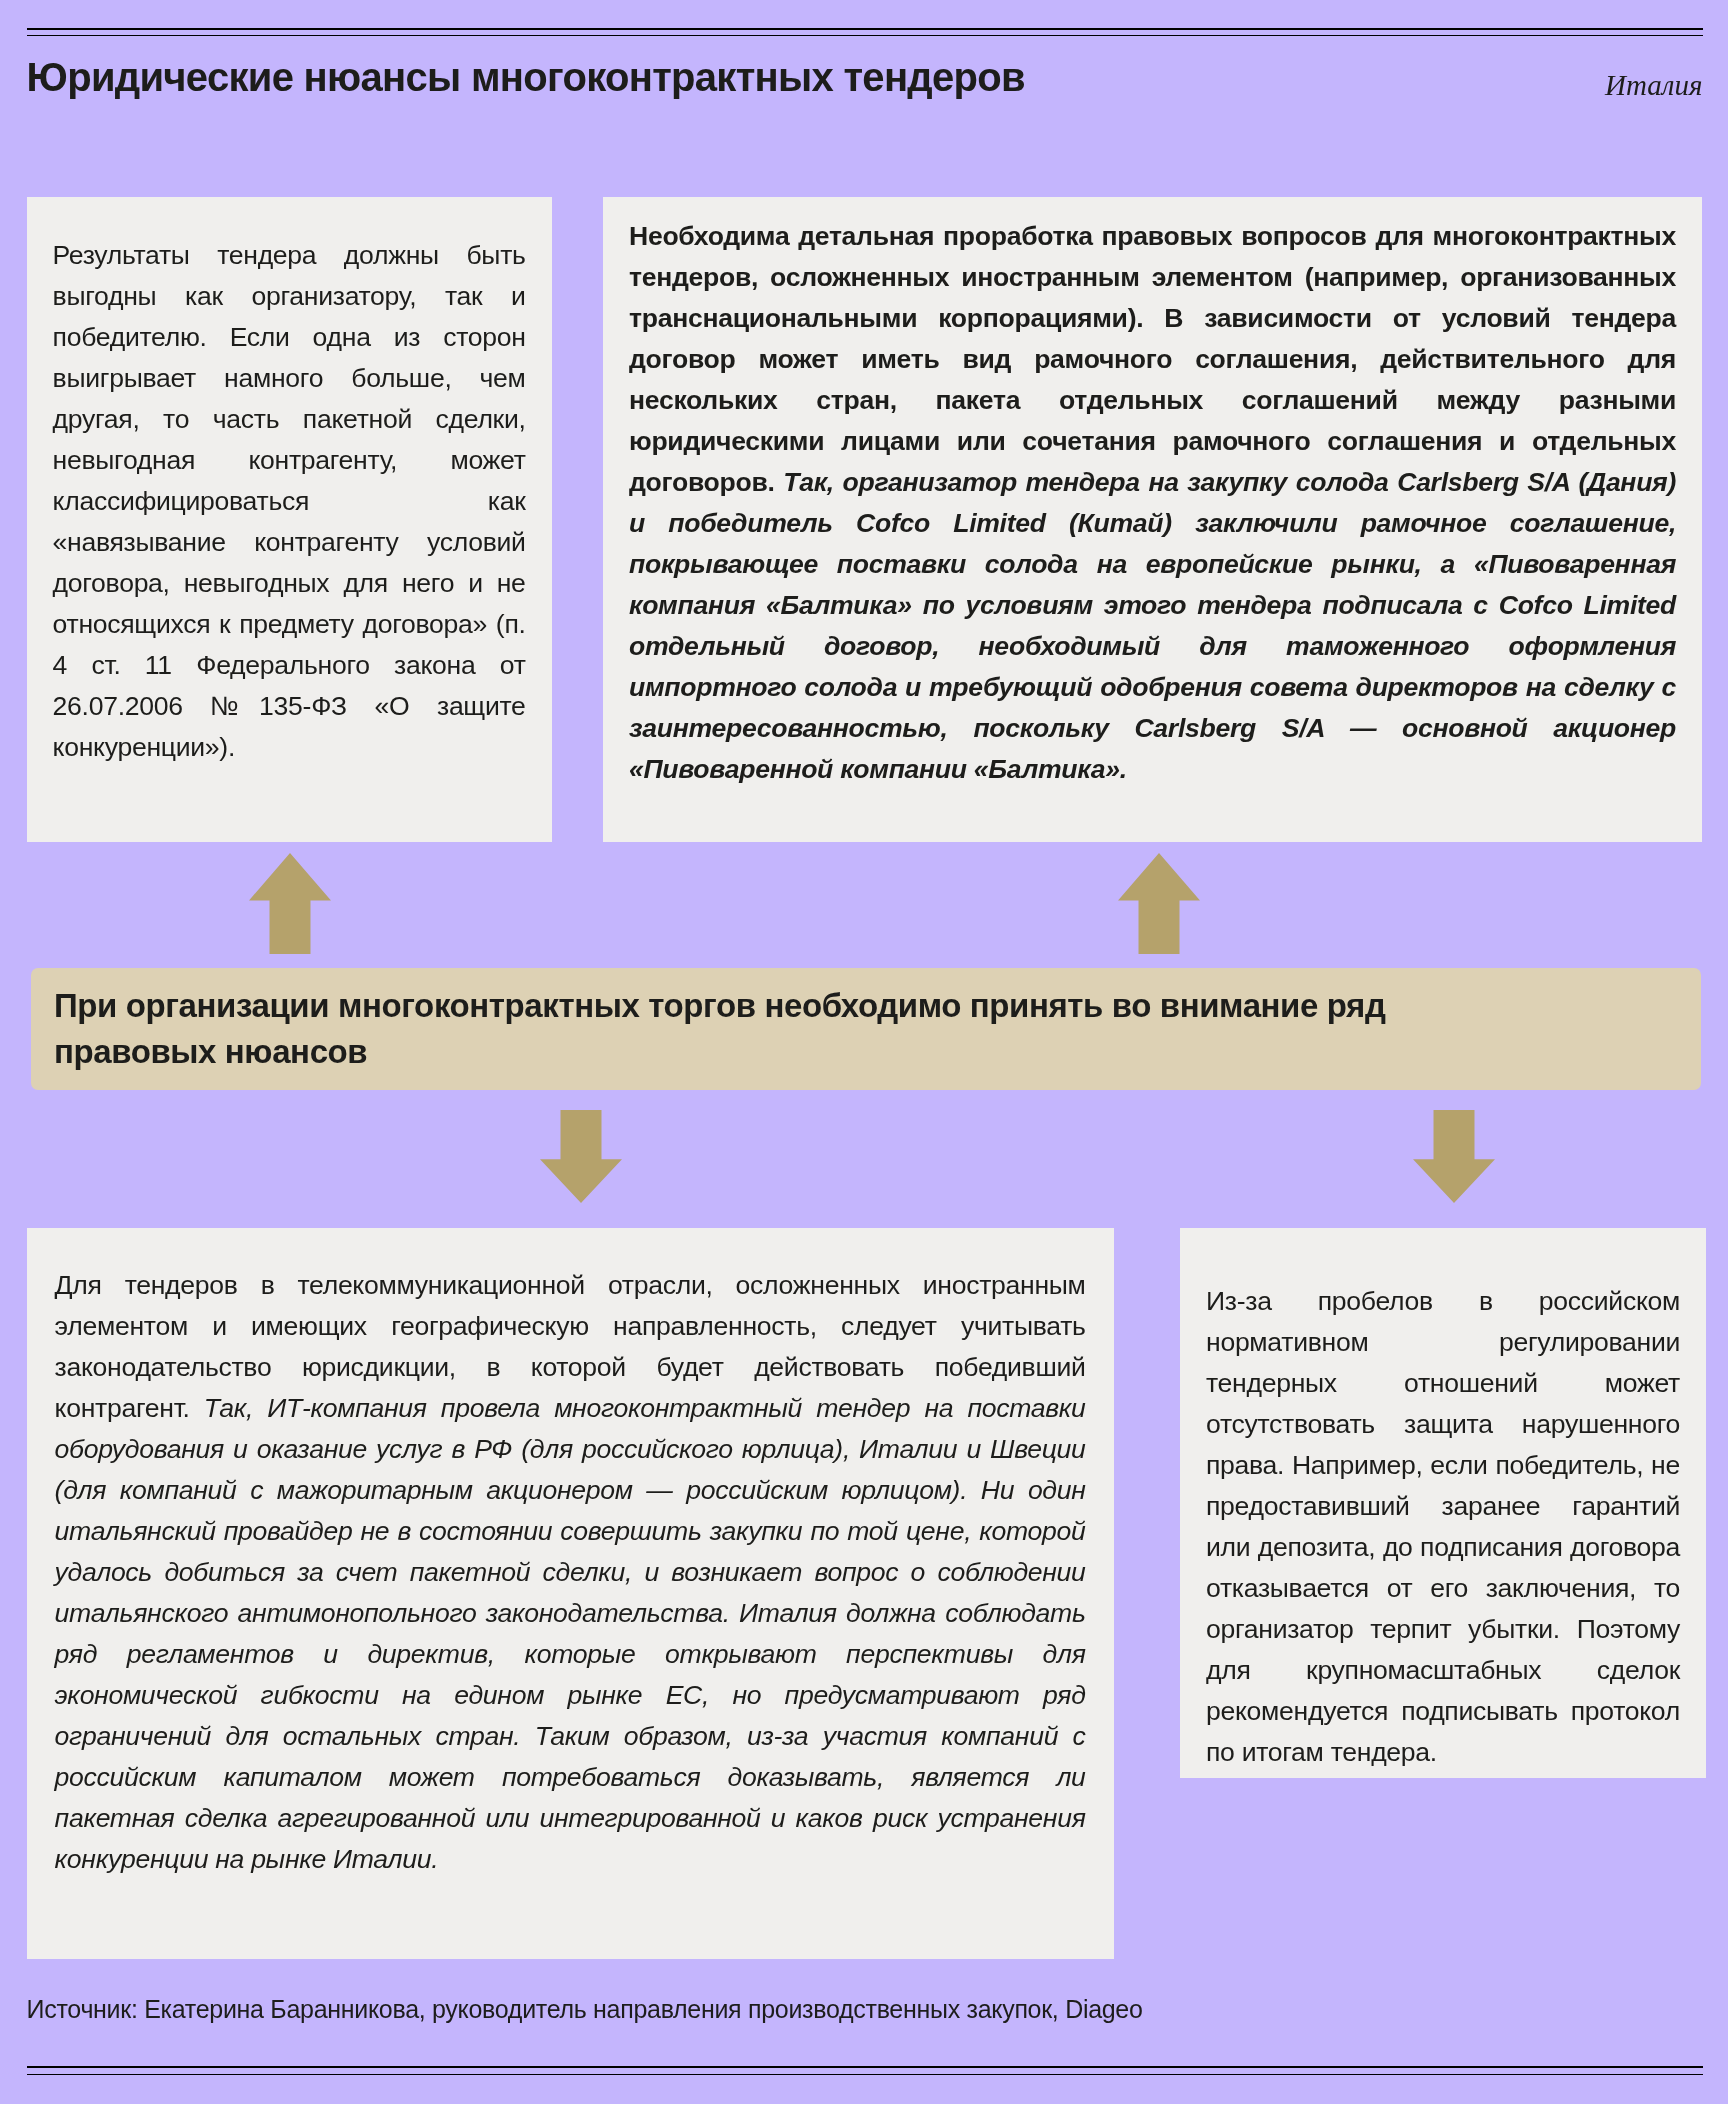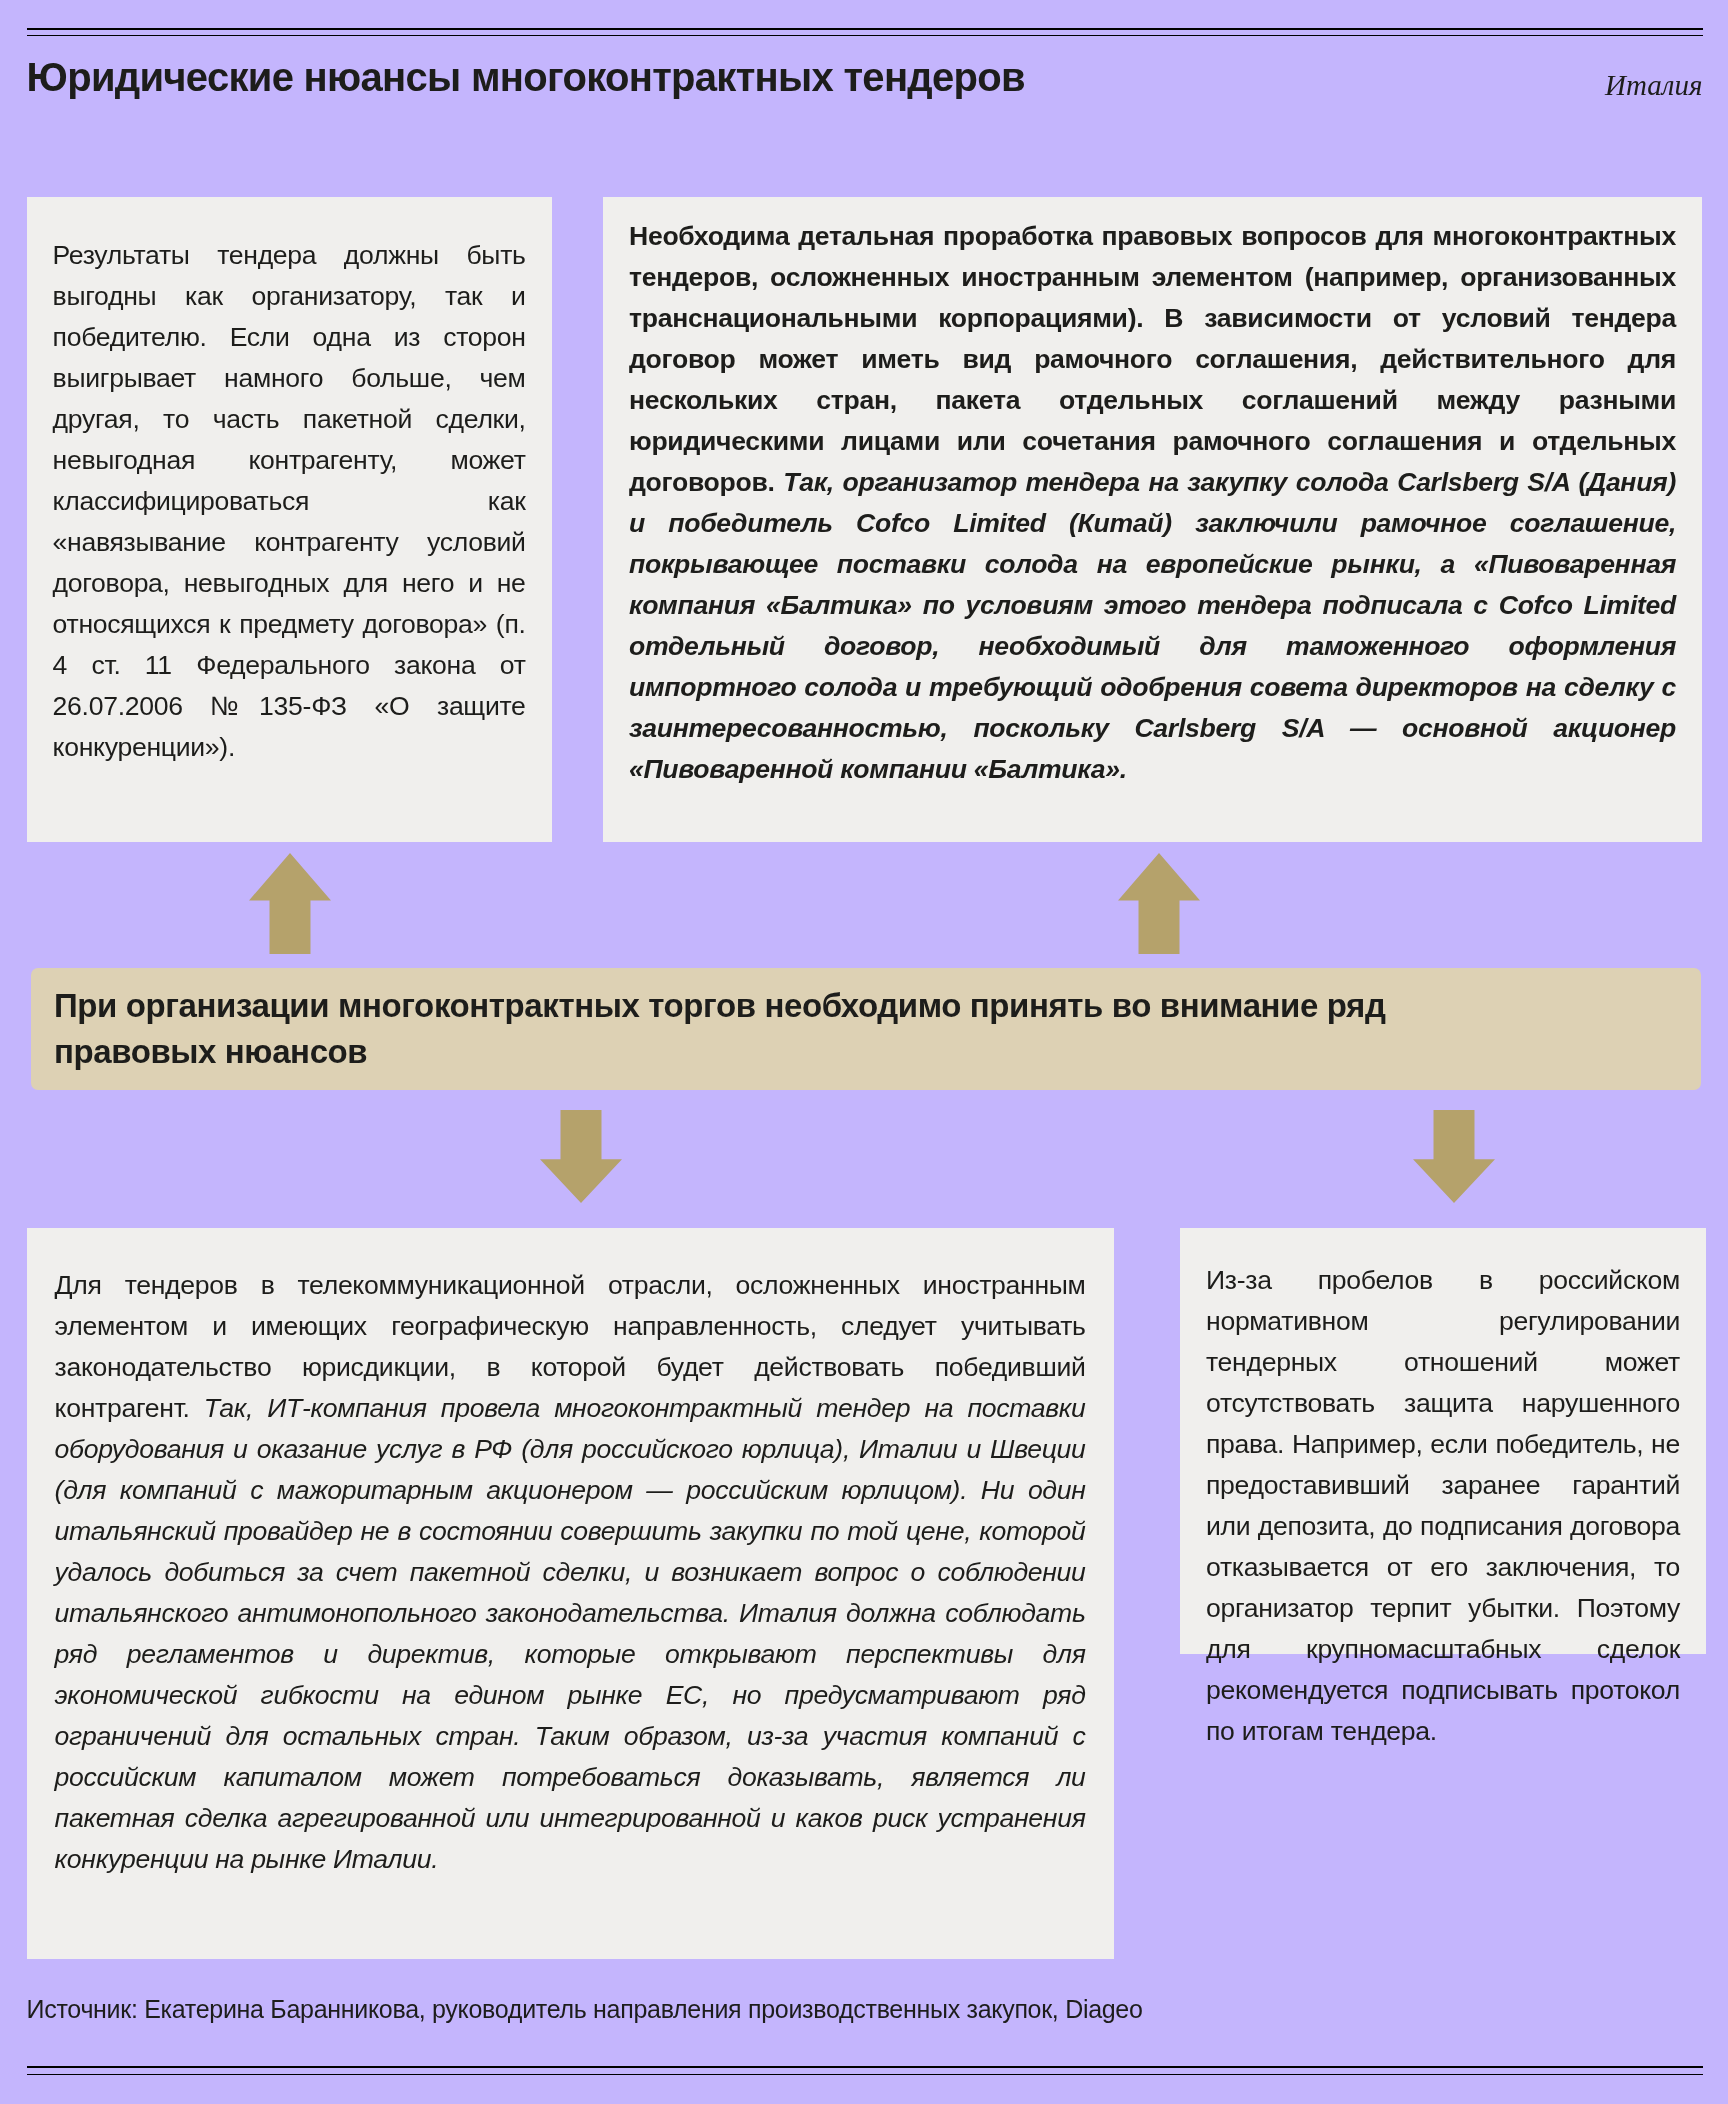--- a/index.html
+++ b/index.html
@@ -45,21 +45,21 @@
     box-sizing:border-box;
     font-size:26.6px;
     line-height:41px;
     letter-spacing:-0.3px;
   }
   .box p{margin:3px;text-align:justify;}
   .it{font-style:italic;}
   .b-tl{left:26.6px;  top:197px;  width:525px;  height:645px; padding:35px 23px;}
   .b-tr{left:603px; top:197px;  width:1099px; height:645px; padding:16px 23px;font-weight:bold;}
   .b-bl{left:26.6px;  top:1228px; width:1087px; height:731px; padding:34px 25px;}
-  .b-br{left:1180px;top:1228px; width:526px;  height:426px; padding:29px 23px;}
+  .b-br{left:1180px;top:1228px; width:526px;  height:550px; padding:50px 23px;}
   .arrow{
     position:absolute;
     background:var(--arrow,#b5a26b);
   }
   .arrow-up{clip-path:polygon(50% 0,100% 47%,75% 47%,75% 100%,25% 100%,25% 47%,0 47%);}
   .arrow-down{clip-path:polygon(50% 100%,100% 53%,75% 53%,75% 0,25% 0,25% 53%,0 53%);}
   .a-u1{left:249px; top:853px;  width:82px; height:101px;}
   .a-u2{left:1118px;top:853px;  width:82px; height:101px;}
   .a-d1{left:540px; top:1110px; width:82px; height:93px;}
   .a-d2{left:1413px;top:1110px; width:82px; height:93px;}

